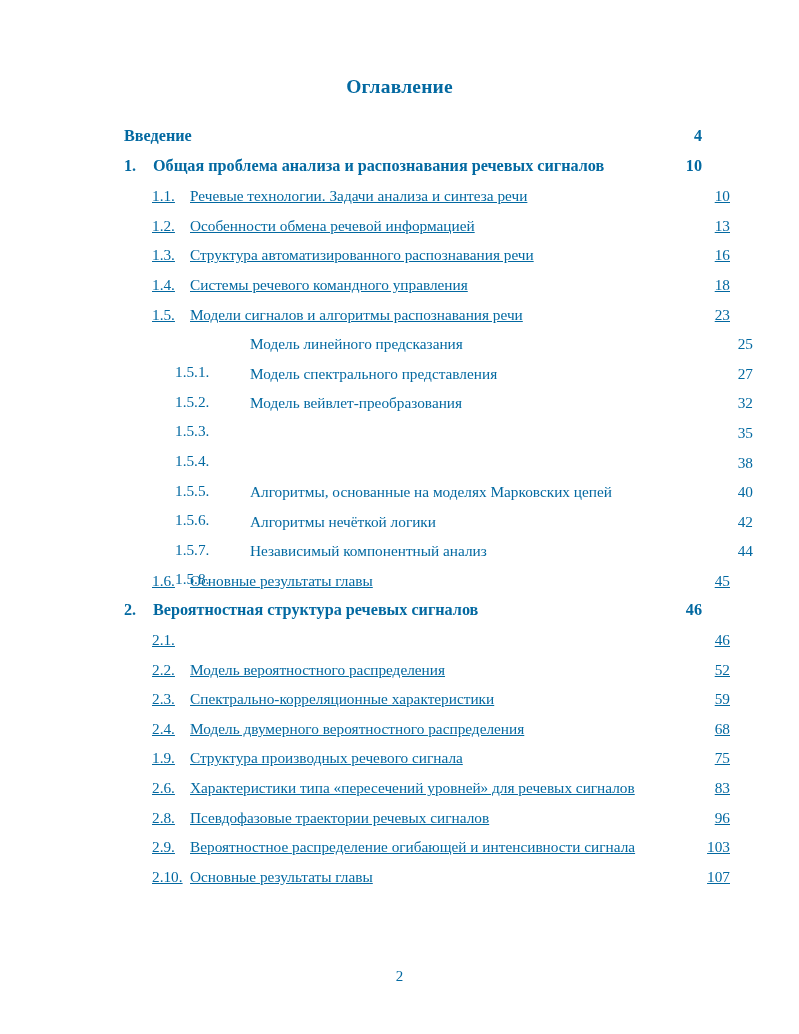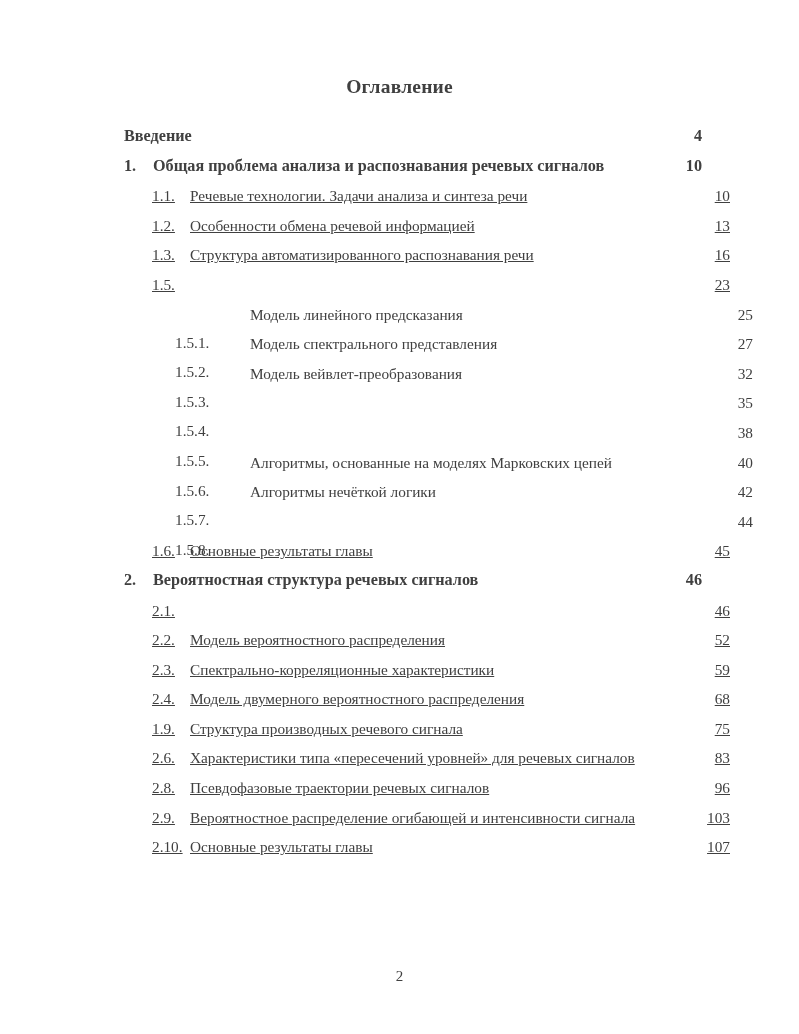--- a/index.html
+++ b/index.html
@@ -6,21 +6,21 @@
     margin: 0;
     padding: 0;
     background: #ffffff;
   }
   .page {
     position: relative;
     width: 799px;
     height: 1034px;
     background: #ffffff;
     font-family: "Liberation Serif", "DejaVu Serif", serif;
-    color: #404040;
+    color: #0369a1;
     overflow: hidden;
     box-sizing: border-box;
   }
   .toc-title {
     position: absolute;
     top: 76px;
     left: 0;
     width: 799px;
     text-align: center;
     font-size: 19.5px;
@@ -137,21 +137,28 @@
         <span class="leader"></span>
         <span class="page-no">13</span>
       </div>
       <div class="toc-row lvl2">
         <span class="num">1.3.</span>
         <span class="label">Структура автоматизированного распознавания речи</span>
         <span class="leader"></span>
         <span class="page-no">16</span>
       </div>
       <div class="toc-row lvl2">
+        <span class="num">1.4.</span>
+        <span class="label">Системы речевого командного управления</span>
+        <span class="leader"></span>
+        <span class="page-no">18</span>
+      </div>
+      <div class="toc-row lvl2">
         <span class="num">1.5.</span>
+        <span class="label">Модели сигналов и алгоритмы распознавания речи</span>
         <span class="leader"></span>
         <span class="page-no">23</span>
       </div>
       <div class="toc-row lvl3">
         <span class="num">1.5.1.</span>
         <span class="label">Модель линейного предсказания</span>
         <span class="leader"></span>
         <span class="page-no">25</span>
       </div>
       <div class="toc-row lvl3">
@@ -183,20 +190,21 @@
         <span class="page-no">40</span>
       </div>
       <div class="toc-row lvl3">
         <span class="num">1.5.7.</span>
         <span class="label">Алгоритмы нечёткой логики</span>
         <span class="leader"></span>
         <span class="page-no">42</span>
       </div>
       <div class="toc-row lvl3">
         <span class="num">1.5.8.</span>
+        <span class="label">Независимый компонентный анализ</span>
         <span class="leader"></span>
         <span class="page-no">44</span>
       </div>
       <div class="toc-row lvl2">
         <span class="num">1.6.</span>
         <span class="label">Основные результаты главы</span>
         <span class="leader"></span>
         <span class="page-no">45</span>
       </div>
       <div class="toc-row lvl1">

